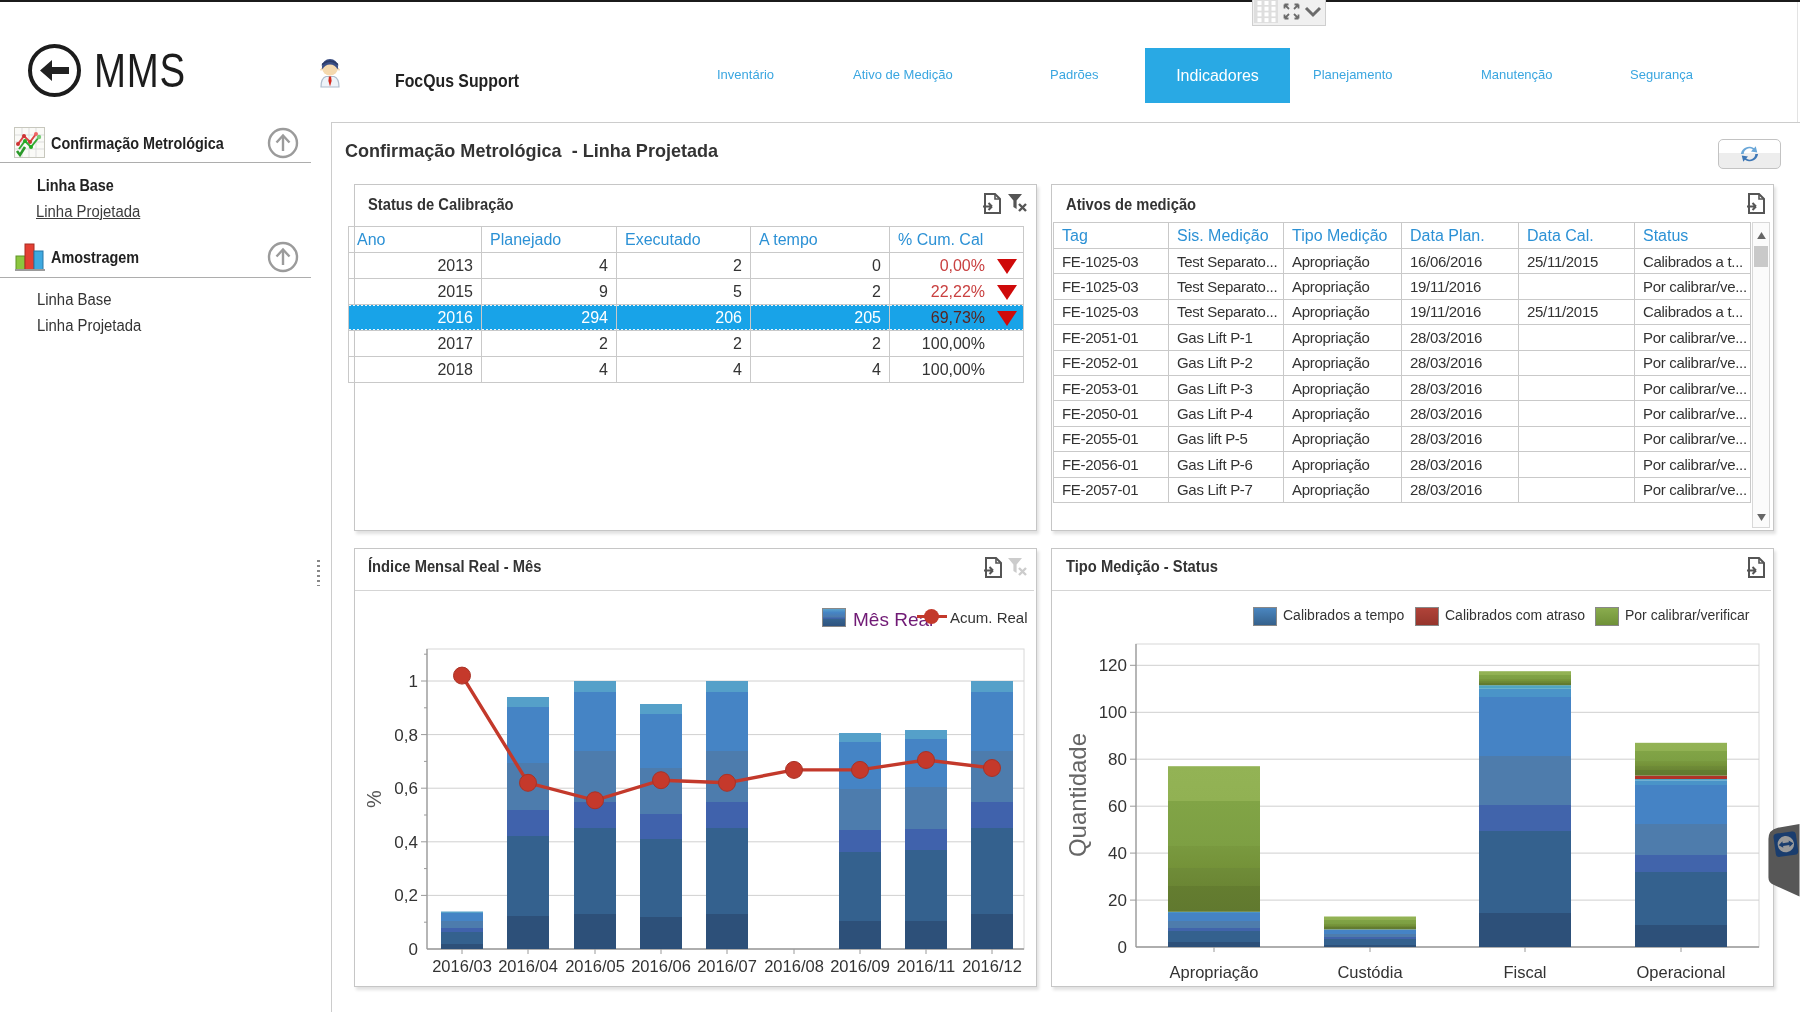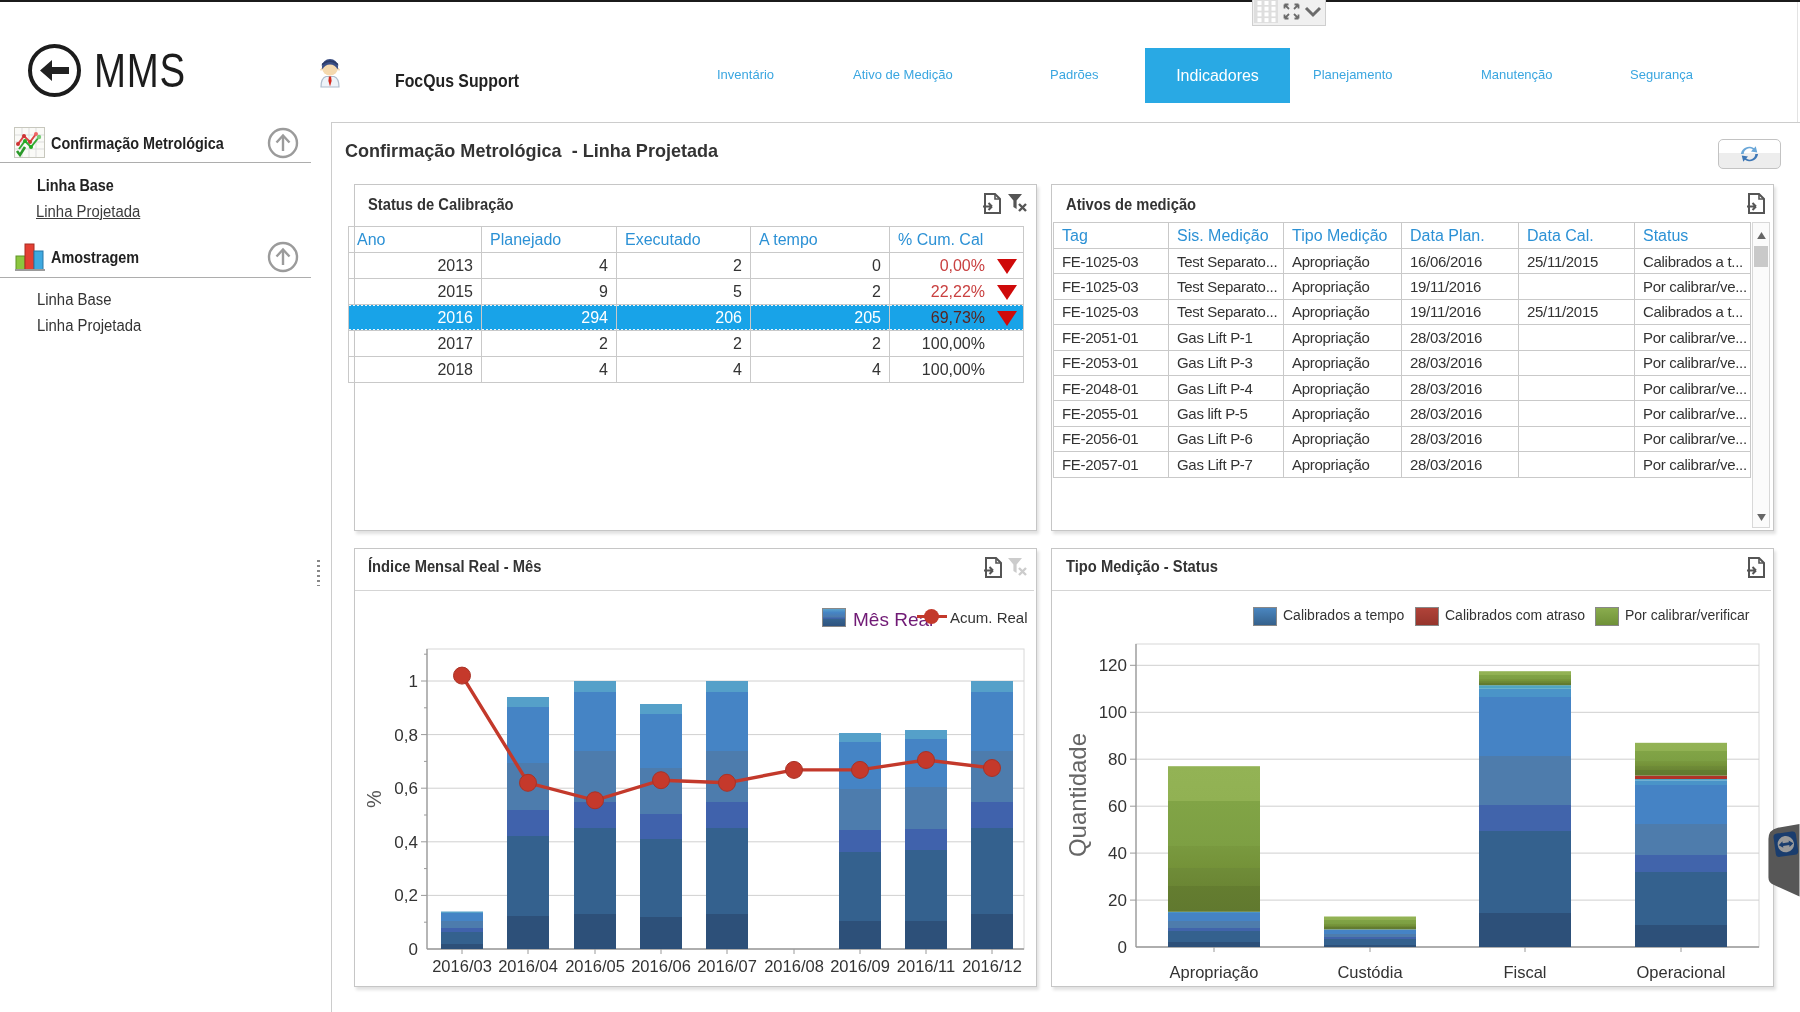--- a/index.html
+++ b/index.html
@@ -275,29 +275,37 @@
       </tr>
   <tr class="a">
         <td>FE-2051-01</td>
         <td>Gas Lift P-1</td>
         <td>Apropriação</td>
         <td>28/03/2016</td>
         <td></td>
         <td>Por calibrar/ve...</td>
       </tr>
   <tr class="a">
+        <td>FE-2052-01</td>
+        <td>Gas Lift P-2</td>
+        <td>Apropriação</td>
+        <td>28/03/2016</td>
+        <td></td>
+        <td>Por calibrar/ve...</td>
+      </tr>
+  <tr class="a">
         <td>FE-2053-01</td>
         <td>Gas Lift P-3</td>
         <td>Apropriação</td>
         <td>28/03/2016</td>
         <td></td>
         <td>Por calibrar/ve...</td>
       </tr>
   <tr class="a">
-        <td>FE-2048-01</td>
+        <td>FE-2050-01</td>
         <td>Gas Lift P-4</td>
         <td>Apropriação</td>
         <td>28/03/2016</td>
         <td></td>
         <td>Por calibrar/ve...</td>
       </tr>
   <tr class="a">
         <td>FE-2055-01</td>
         <td>Gas lift P-5</td>
         <td>Apropriação</td>

